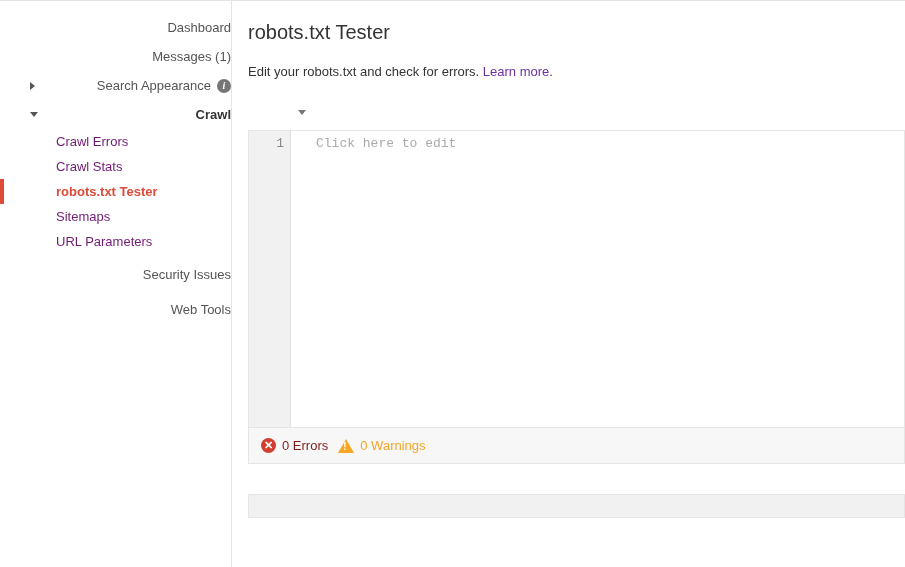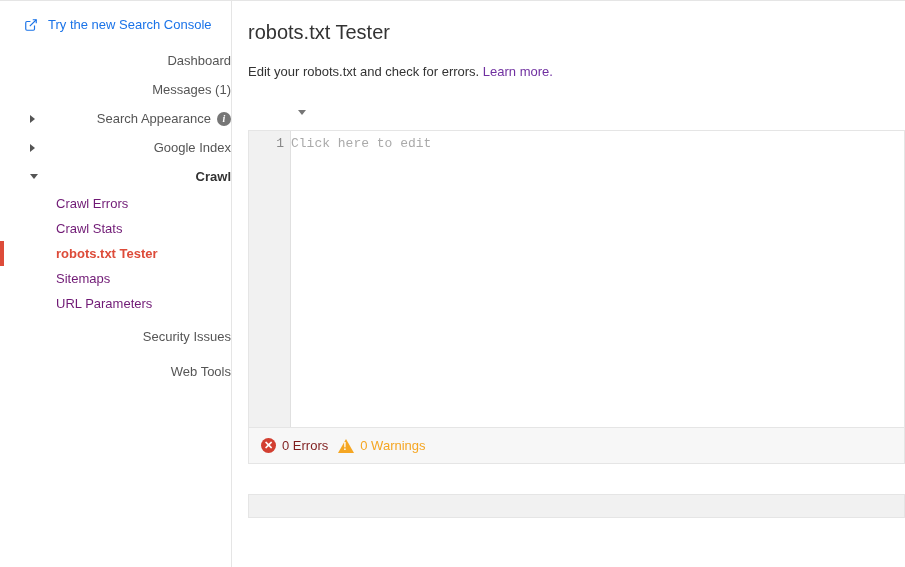--- a/index.html
+++ b/index.html
@@ -133,21 +133,21 @@
     background: #f1f1f1;
     border-right: 1px solid #e0e0e0;
     text-align: right;
     padding: 5px 6px 0 0;
     font-family: "Courier New", monospace;
     font-size: 13px;
     color: #888;
   }
   .editor {
     flex: 1;
-    padding: 5px 0;
+    padding: 5px 25px;
     font-family: "Courier New", monospace;
     font-size: 13px;
     color: #aaa;
     cursor: text;
   }
   .status-bar {
     background: #f7f7f7;
     border: 1px solid #e5e5e5;
     border-top: 1px solid #e5e5e5;
     padding: 10px 12px;
@@ -192,44 +192,32 @@
     background: #f1f1f1;
     border: 1px solid #e5e5e5;
     margin-top: 30px;
   }
 </style>
 </head>
 <body>
 
 <div class="app">
   <aside class="sidebar">
-    <div class="top-link">
-      <svg viewBox="0 0 24 24" fill="none" stroke="#1a73e8" stroke-width="2">
-        <path d="M18 13v6a2 2 0 0 1-2 2H5a2 2 0 0 1-2-2V8a2 2 0 0 1 2-2h6"></path>
-        <polyline points="15 3 21 3 21 9"></polyline>
-        <line x1="10" y1="14" x2="21" y2="3"></line>
-      </svg>
-      <span>Try the new Search Console</span>
-    </div>
 
     <div class="nav-item">
       <span>Dashboard</span>
     </div>
     <div class="nav-item">
       <span>Messages (1)</span>
     </div>
 
     <div class="nav-item expandable">
       <span class="caret caret-right"></span>
       <span class="label">Search Appearance</span>
       <span class="info-icon">i</span>
-    </div>
-    <div class="nav-item expandable">
-      <span class="caret caret-right"></span>
-      <span class="label">Google Index</span>
     </div>
     <div class="nav-item expandable expanded">
       <span class="caret caret-down"></span>
       <span class="label">Crawl</span>
     </div>
 
     <div class="sub-item">
       <span>Crawl Errors</span>
     </div>
     <div class="sub-item">

